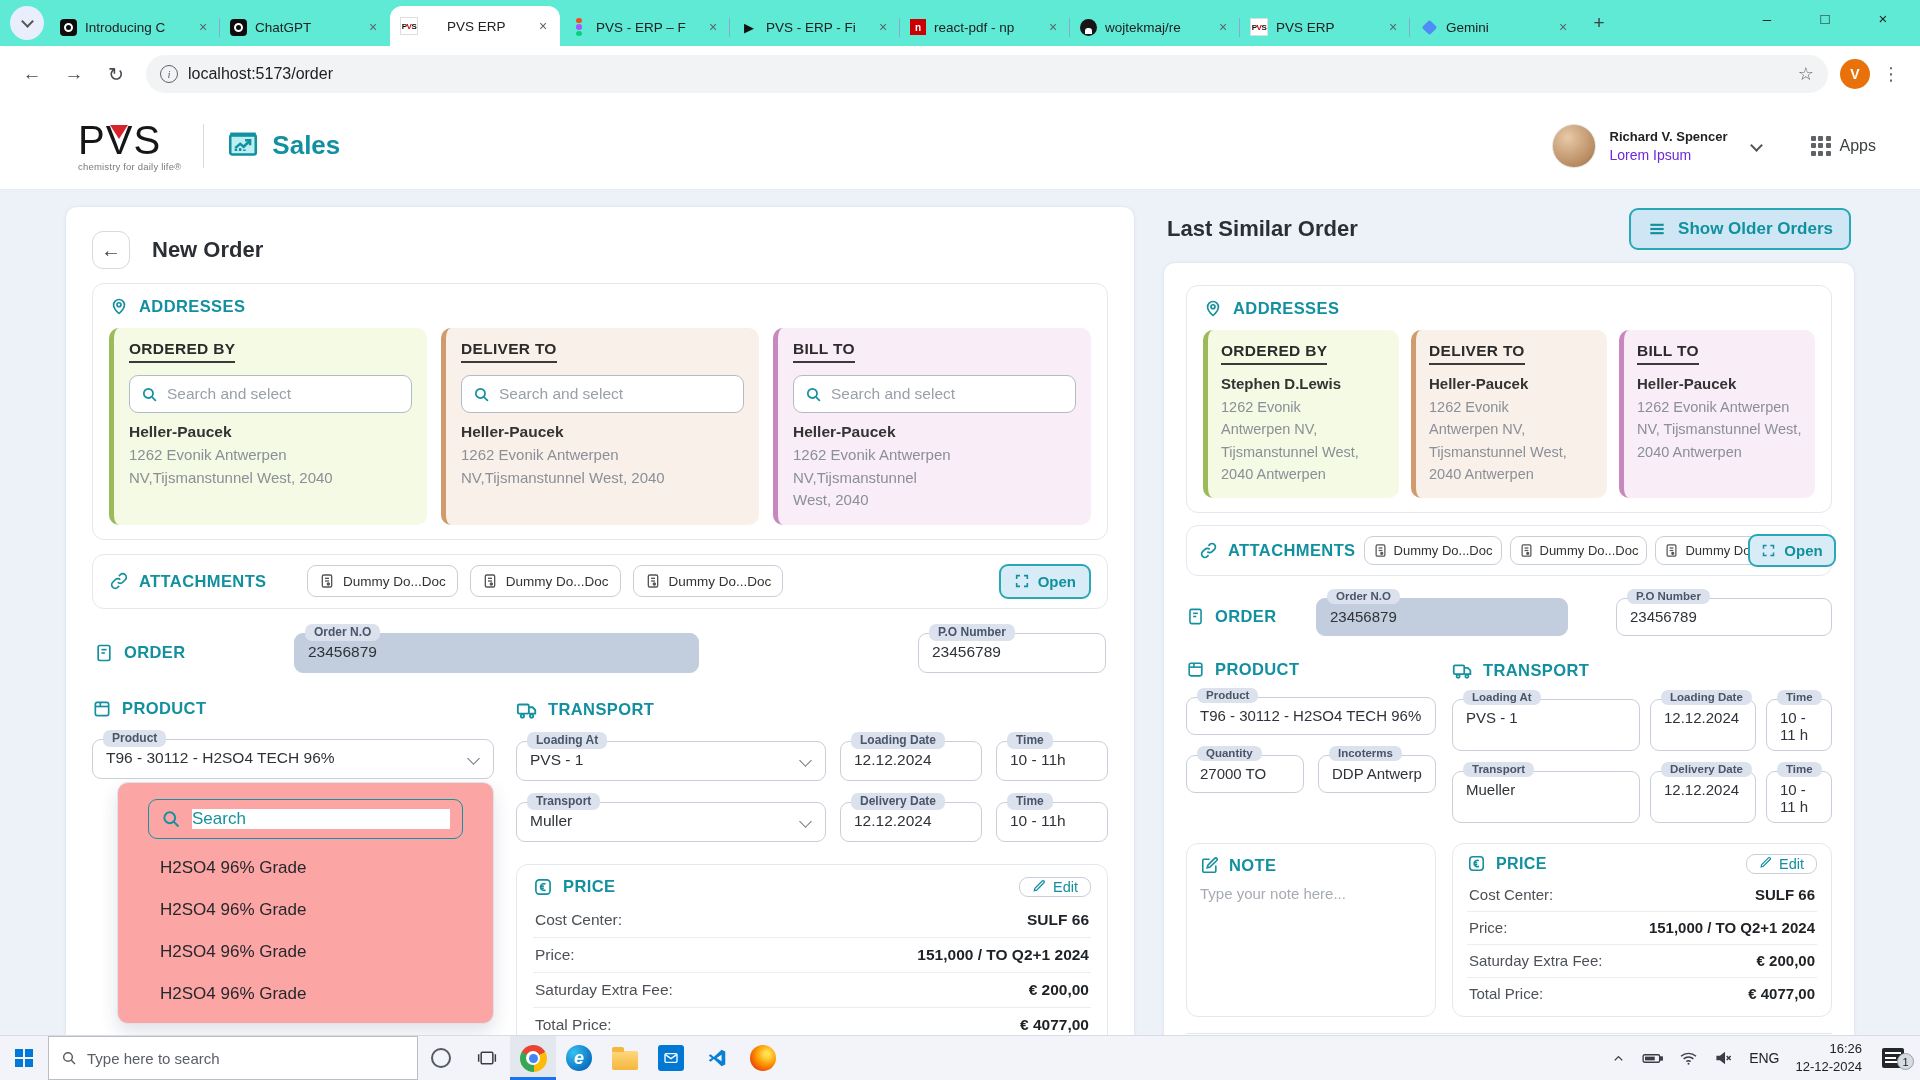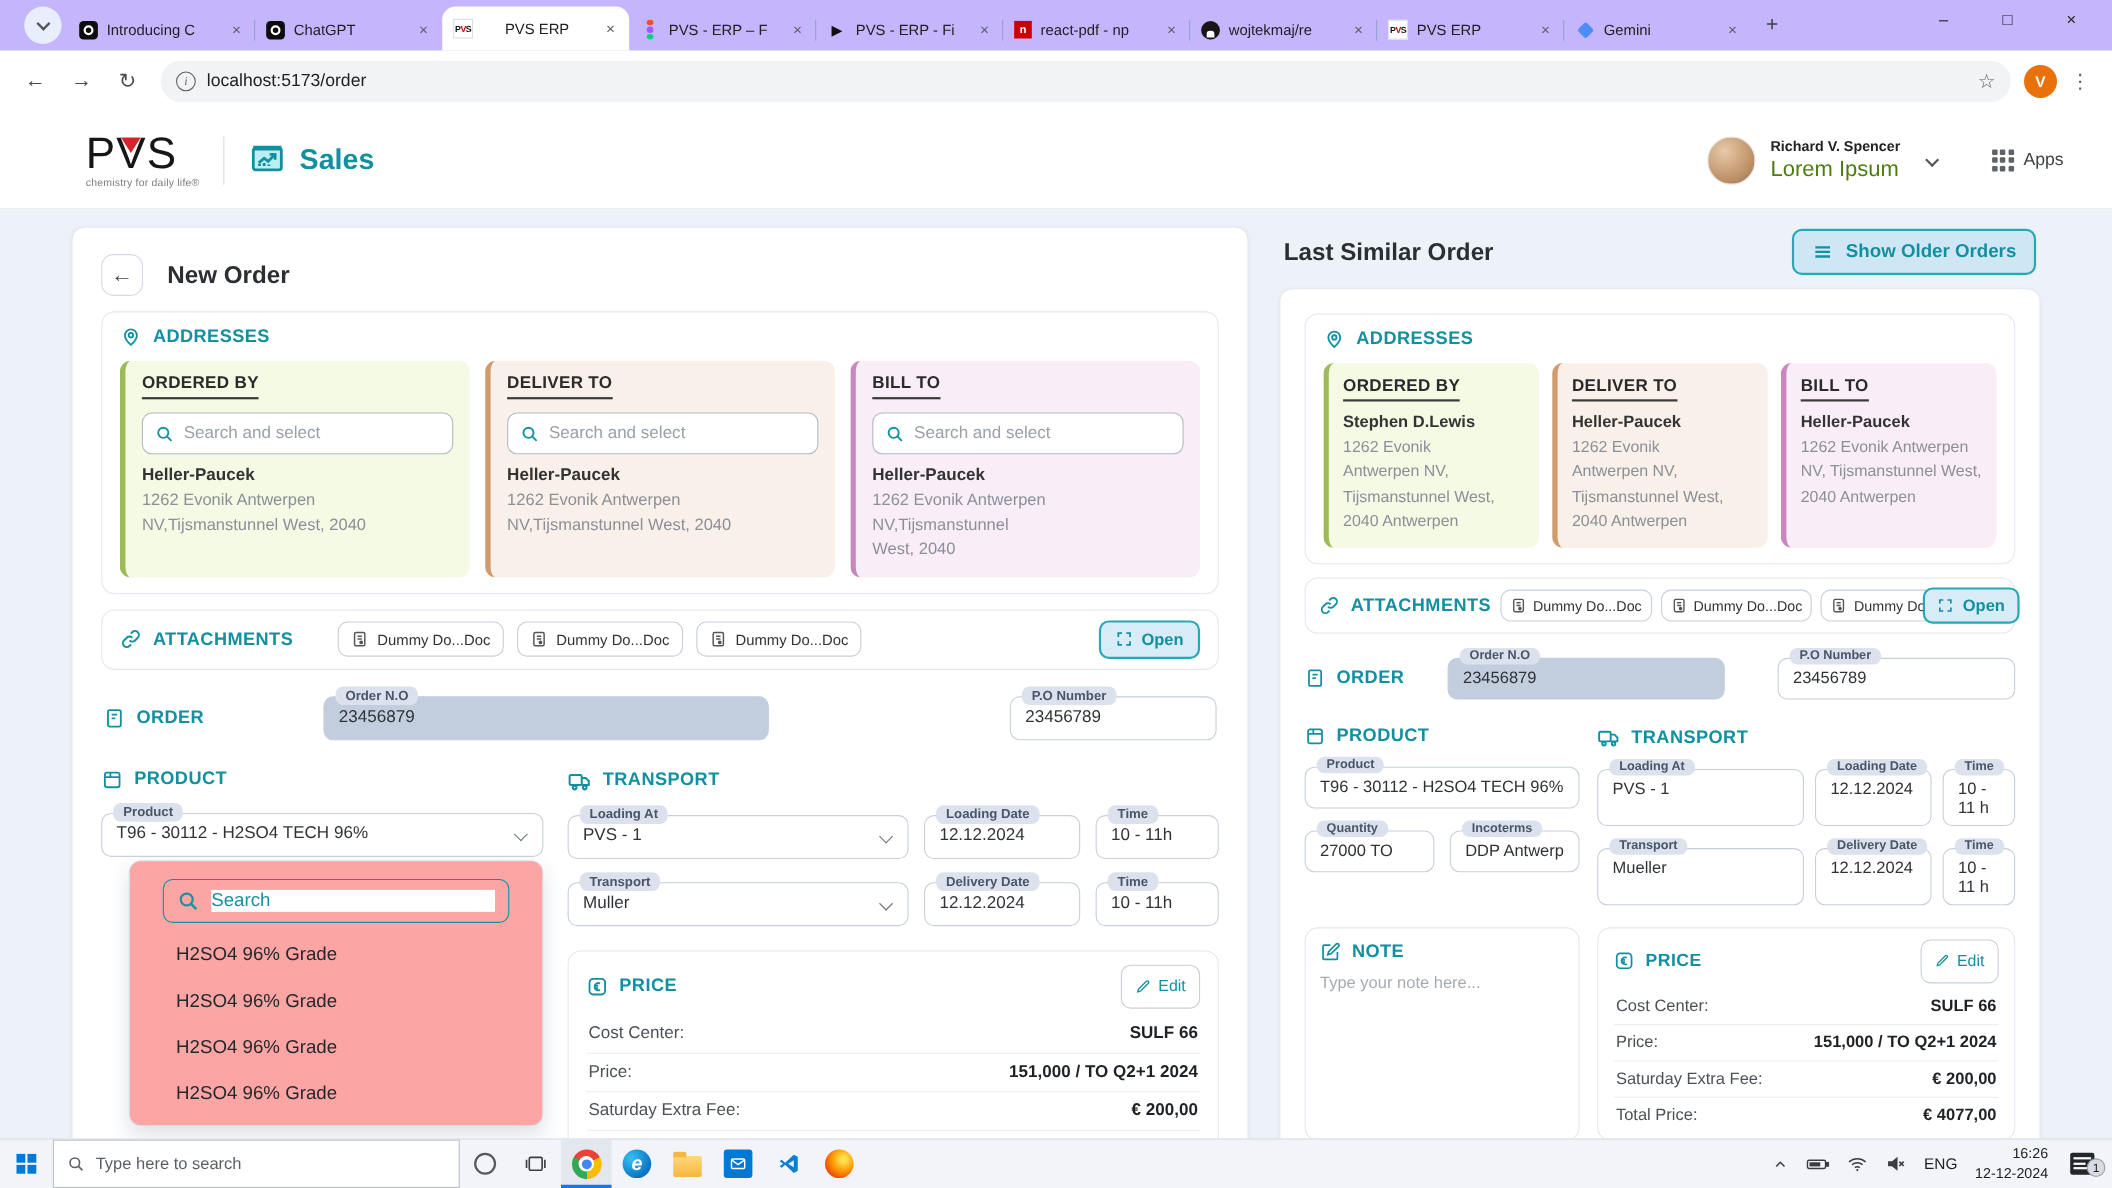--- a/index.html
+++ b/index.html
@@ -1,21 +1,21 @@
 <!DOCTYPE html>
 <html><head>
 <meta charset="utf-8">
 <style>
   * { margin:0; padding:0; box-sizing:border-box; }
   body { font-family:"Liberation Sans", sans-serif; background:#000; }
   .screen { width:1920px; height:1080px; position:relative; overflow:hidden; background:#edf2f9;
             font-family:"Liberation Sans", sans-serif; }
 
   
-  .tabstrip { height:46px; background:#c4b5fd; display:flex; align-items:flex-end; padding:0 8px 0 20px; }
+  .tabstrip { height:46px; background:#5eead4; display:flex; align-items:flex-end; padding:0 8px 0 8px; }
   .tab-chevron-btn { width:34px; height:34px; margin:0 6px 6px 2px; border-radius:50%; background:#e8eefc;
                      display:flex; align-items:center; justify-content:center; color:#3c4043; font-size:15px; }
   .tab { width:170px; height:38px; display:flex; align-items:center; gap:8px; padding:0 8px 0 10px;
          font-size:13.5px; color:#202124; position:relative; }
   .tab .tlabel { flex:1; white-space:nowrap; overflow:hidden; }
   .tab .tclose { width:18px; height:18px; border-radius:50%; display:flex; align-items:center; justify-content:center;
                  font-size:14px; color:#5f6368; }
   .tab.inactive + .tab.inactive::before { content:""; position:absolute; left:-1px; top:10px; height:19px; width:1px; background:#8fa6cf; }
   .tab.active { background:#fff; border-radius:12px 12px 0 0; height:40px;gap:29px; }
   .fav { width:18px; height:18px; flex:0 0 auto; display:flex; align-items:center; justify-content:center; }
@@ -56,21 +56,21 @@
   .logo .pvs .vred { position:relative; }
   .logo .pvs .vred::after { content:""; position:absolute; left:4px; top:7px; border-left:9px solid transparent;
                             border-right:9px solid transparent; border-top:14px solid #d8232a; }
   .logo .tagline { font-size:9.5px; color:#7a7a7a; margin-top:2px; letter-spacing:0.2px; }
   .hdr-div { width:1px; height:44px; background:#d7dbe0; margin:0 22px; }
   .module { display:flex; align-items:center; gap:12px; color:#12909f; font-weight:bold; font-size:26px; }
   .hdr-right { margin-left:auto; display:flex; align-items:center; gap:14px; }
   .uavatar { width:44px; height:44px; border-radius:50%;
              background:radial-gradient(circle at 35% 30%, #e8c9a8, #b98c62 70%, #8c6744); border:1px solid #e2e2e2; }
   .uname { font-size:13px; font-weight:bold; color:#222; }
-  .usub { font-size:20px; color:#4d7c0f; margin-top:3px; }
+  .usub { font-size:14px; color:#6d28d9; margin-top:3px; }
   .chev-dn { width:9px; height:9px; border-right:2px solid #555; border-bottom:2px solid #555; transform:rotate(45deg); margin:0 10px; }
   .apps { display:flex; align-items:center; gap:9px; margin-left:26px; color:#3c4043; font-size:16px; }
   .appgrid { display:grid; grid-template-columns:repeat(3,5px); grid-gap:2.5px; }
   .appgrid span { width:5px; height:5px; background:#5f6368; border-radius:1px; }
 
   
   .main { display:flex; justify-content:center; gap:28px; padding:16px 0 0; }
   .panel { background:#fff; border:1px solid #e4e9f0; border-radius:12px; box-shadow:0 1px 4px rgba(30,50,90,.05); }
   .panel-left { width:1070px; min-height:800px; padding:24px 26px; }
   .rightcol { width:692px; }
@@ -129,22 +129,22 @@
                align-items:center; padding:9px 12px; gap:11px; }
   .dd-search input { border:0; outline:0; flex:1; font-size:17px; color:#16919f; min-width:0; }
   .dd-search input::placeholder { color:#16919f; }
   .dd-opt { padding:11px 26px; font-size:17px; color:#24282c; }
 
   .trow { display:grid; grid-template-columns:1fr 142px 112px; gap:14px; margin-top:0; }
   .trow + .trow { margin-top:21px; }
 
   .pricebox { border:1.5px solid #e3e8f0; border-radius:12px; padding:12px 16px 8px; margin-top:22px; }
   .phead { display:flex; align-items:center; gap:10px; }
-  .btn-edit { margin-left:auto; display:flex; align-items:center; gap:7px; border:1.5px solid #c9cfd8;
-              border-radius:9px; padding:11px 12px; color:#12909f; font-size:14.5px; background:#fff; }
+  .btn-edit { margin-left:auto; display:flex; align-items:flex-start; gap:7px; border:1.5px solid #c9cfd8;
+              border-radius:9px; padding:1px 12px; color:#12909f; font-size:14.5px; background:#fff; }
   .prow { display:flex; justify-content:space-between; align-items:center; padding:8px 2px; border-bottom:1px solid #ededed; }
   .prow:last-child { border-bottom:0; }
   .prow .pl { font-size:15.5px; color:#4c5157; }
   .prow .pv { font-size:15.5px; color:#1e2226; font-weight:bold; }
 
   
   .rtitlerow { display:flex; align-items:center; padding:2px 4px 0; }
   .rtitle { font-size:22px; font-weight:bold; color:#2b2f33; }
   .btn-older { margin-left:auto; display:flex; align-items:center; gap:11px; background:#cfe7f4; border:2px solid #2aa7b5;
                border-radius:9px; padding:9px 16px; color:#12909f; font-size:17px; font-weight:bold; }

